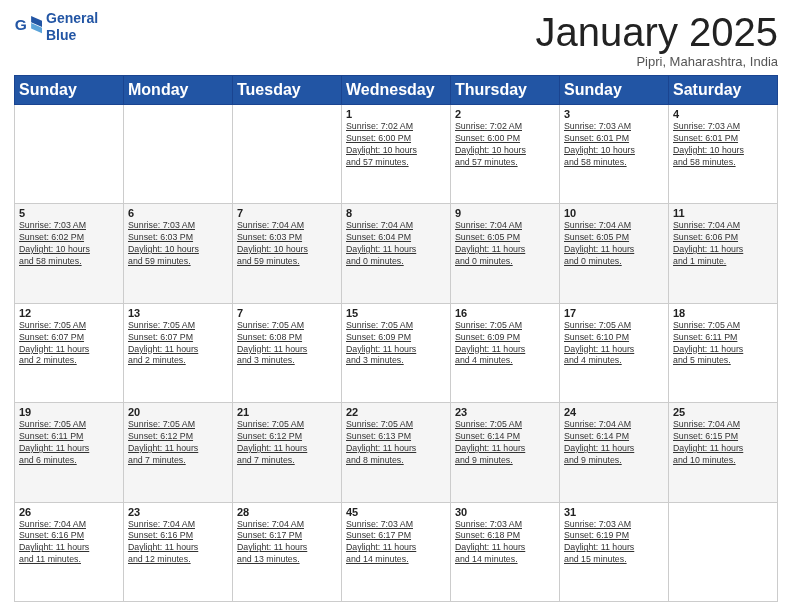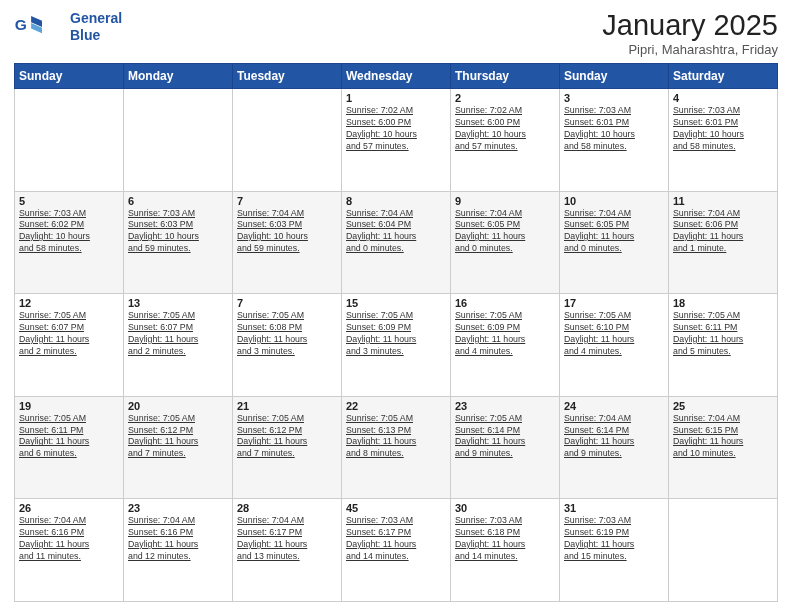--- a/index.html
+++ b/index.html
@@ -29,49 +29,48 @@
       gap: 4px;
     }
     .logo-text {
       font-size: 14px;
       font-weight: bold;
       color: #333;
       line-height: 1.2;
     }
     .logo-text span {
       color: #2255a4;
-      margin-left: 24px;
     }
     .logo-icon {
       width: 28px;
       height: 28px;
     }
     .title-block {
       text-align: right;
     }
     .month-title {
-      font-size: 29px;
+      font-size: 40px;
       font-weight: normal;
       color: #222;
       line-height: 1.1;
     }
     .location {
       font-size: 13px;
       color: #555;
     }
     .calendar {
       border: 1px solid #ccc;
       border-collapse: collapse;
       width: 100%;
       flex: 1;
     }
     .calendar th {
       background-color: #2255a4;
       color: #fff;
-      font-size: 12px;
+      font-size: 16px;
       font-weight: bold;
       padding: 5px 4px;
       text-align: left;
       border: 1px solid #1a4490;
     }
     .calendar td {
       vertical-align: top;
       border: 1px solid #ccc;
       padding: 3px 4px;
       width: calc(100% / 7);
@@ -116,21 +115,21 @@
         <polygon points="22,4 36,10 36,18 22,12" fill="#2255a4"></polygon>
         <polygon points="22,13 36,19 36,26 22,20" fill="#5ba3d9"></polygon>
       </svg>
       <div class="logo-text">
         <div><span>General</span></div>
         <div><span style="color:#2255a4;font-weight:bold;">Blue</span></div>
       </div>
     </div>
     <div class="title-block">
       <div class="month-title">January 2025</div>
-      <div class="location">Pipri, Maharashtra, Friday</div>
+      <div class="location">Pipri, Maharashtra, India</div>
     </div>
   </div>
 
   <table class="calendar">
     <thead>
       <tr>
       <th>Sunday</th>
           <th>Monday</th>
           <th>Tuesday</th>
           <th>Wednesday</th>

